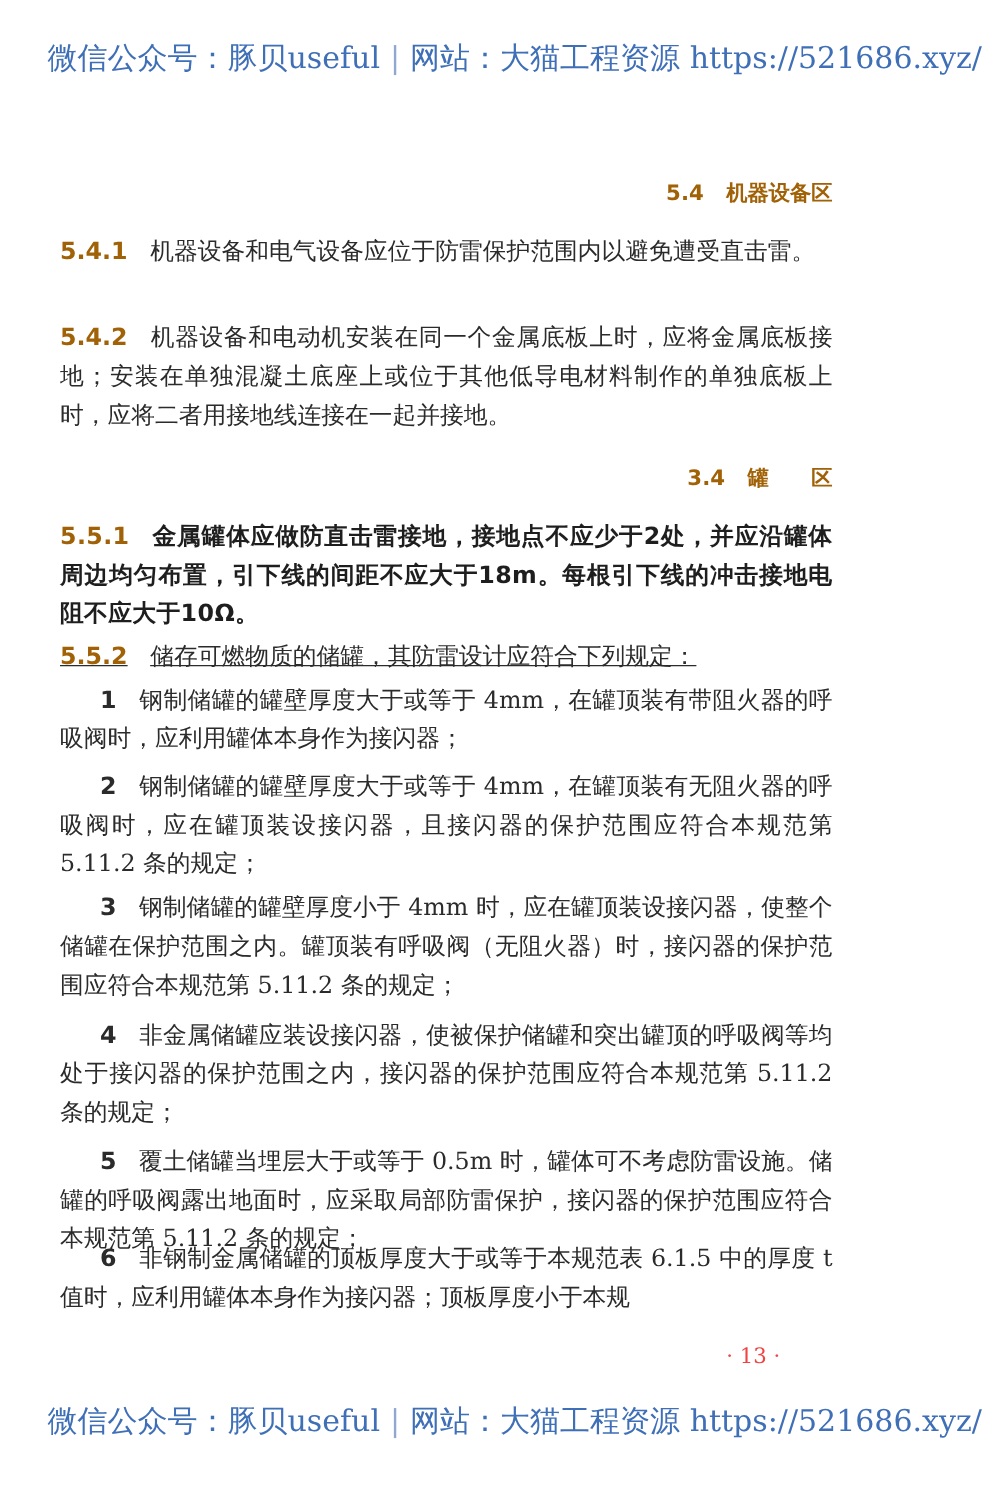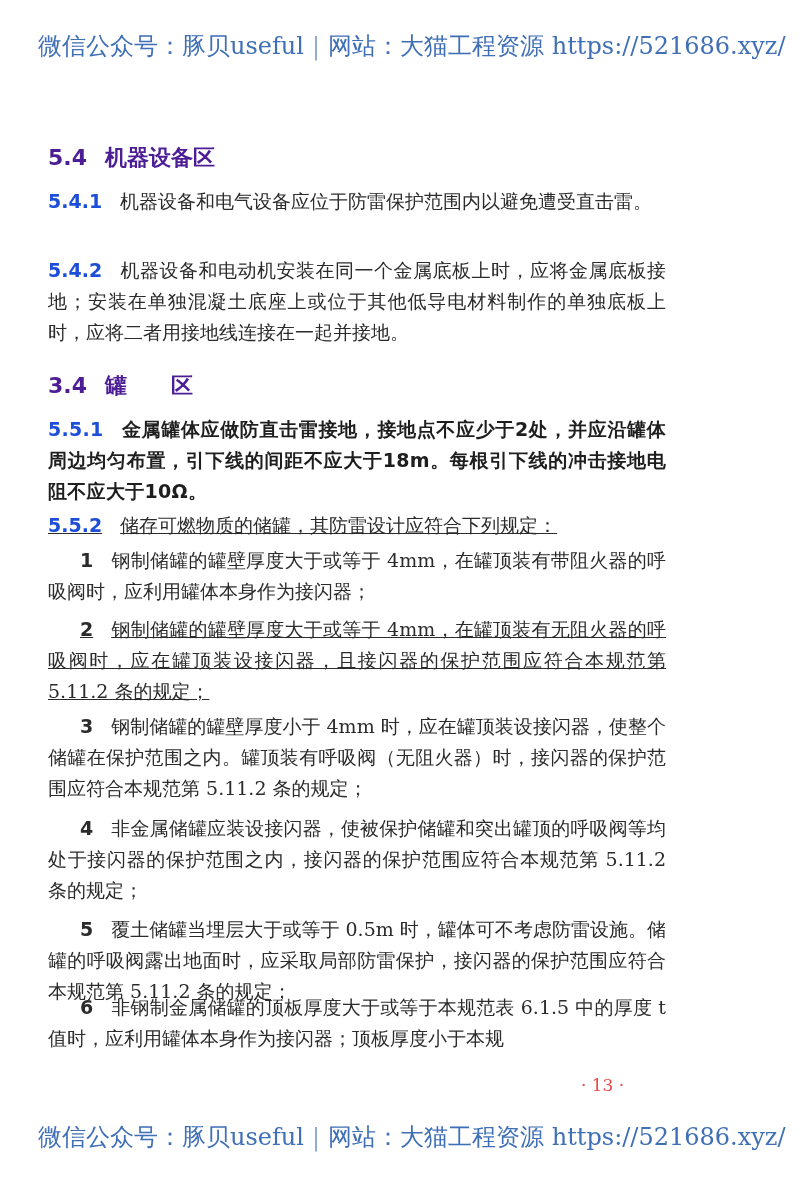--- a/index.html
+++ b/index.html
@@ -4,26 +4,26 @@
 <style>
   html, body { margin:0; padding:0; background:#ffffff; }
   body { width:800px; height:1194px; position:relative; overflow:hidden;
          font-family:"DejaVu Serif","Liberation Serif",serif; color:#2a2a2a; }
   .watermark { position:absolute; left:38px; width:740px; font-size:24px; color:#3f6fb6;
                font-family:"DejaVu Serif","Liberation Serif",serif; white-space:nowrap; letter-spacing:0px; }
   .watermark .sep { color:#8fa8d0; margin:0 8px; }
   .wm-top { top:30px; }
   .wm-bottom { top:1121px; }
   .page { position:absolute; left:48px; top:0; width:618px; }
-  .h2 { position:absolute; left:0; width:618px; text-align:left; font-weight:bold; font-size:22px;
-        font-family:"DejaVu Sans","Liberation Sans",sans-serif; color:#4c1d95; }
+  .h2 { position:absolute; left:0; width:618px; text-align:right; font-weight:bold; font-size:17px;
+        font-family:"DejaVu Sans","Liberation Sans",sans-serif; color:#a16207; }
   .h2 .num { margin-right:18px; }
   .p { position:absolute; left:0; width:618px; font-size:19px; line-height:31px; text-align:justify;
        text-align-last:left; color:#2b2b2b; }
-  .p .cl { font-weight:bold; font-family:"DejaVu Sans","Liberation Sans",sans-serif; margin-right:18px; color:#1d4ed8; }
+  .p .cl { font-weight:bold; font-family:"DejaVu Sans","Liberation Sans",sans-serif; margin-right:18px; color:#a16207; }
   .p.bold { font-weight:bold; font-family:"DejaVu Sans","Liberation Sans",sans-serif; color:#1e1e1e; letter-spacing:0.3px; }
   .p.indent { text-indent:32px; }
   .p .inum { font-weight:bold; font-family:"DejaVu Sans","Liberation Sans",sans-serif; margin-right:18px; }
   .pageno { position:absolute; left:581px; top:1075px; font-size:17px; color:#ef4444; }
 </style>
 </head>
 <body>
 
 <div class="watermark wm-top">
   <span>微信公众号：豚贝useful</span><span class="sep">|</span><span>网站：大猫工程资源 https://521686.xyz/</span>
@@ -51,21 +51,21 @@
   </div>
 
   <div class="p" style="top:510px;text-decoration:underline;">
     <span class="cl">5.5.2</span><span>储存可燃物质的储罐，其防雷设计应符合下列规定：</span>
   </div>
 
   <div class="p indent" style="top:545px;">
     <span class="inum">1</span><span>钢制储罐的罐壁厚度大于或等于 4mm，在罐顶装有带阻火器的呼吸阀时，应利用罐体本身作为接闪器；</span>
   </div>
 
-  <div class="p indent" style="top:614px;text-decoration:underline;">
+  <div class="p indent" style="top:614px;">
     <span class="inum">2</span><span>钢制储罐的罐壁厚度大于或等于 4mm，在罐顶装有无阻火器的呼吸阀时，应在罐顶装设接闪器，且接闪器的保护范围应符合本规范第 5.11.2 条的规定；</span>
   </div>
 
   <div class="p indent" style="top:711px;">
     <span class="inum">3</span><span>钢制储罐的罐壁厚度小于 4mm 时，应在罐顶装设接闪器，使整个储罐在保护范围之内。罐顶装有呼吸阀（无阻火器）时，接闪器的保护范围应符合本规范第 5.11.2 条的规定；</span>
   </div>
 
   <div class="p indent" style="top:813px;">
     <span class="inum">4</span><span>非金属储罐应装设接闪器，使被保护储罐和突出罐顶的呼吸阀等均处于接闪器的保护范围之内，接闪器的保护范围应符合本规范第 5.11.2 条的规定；</span>
   </div>

